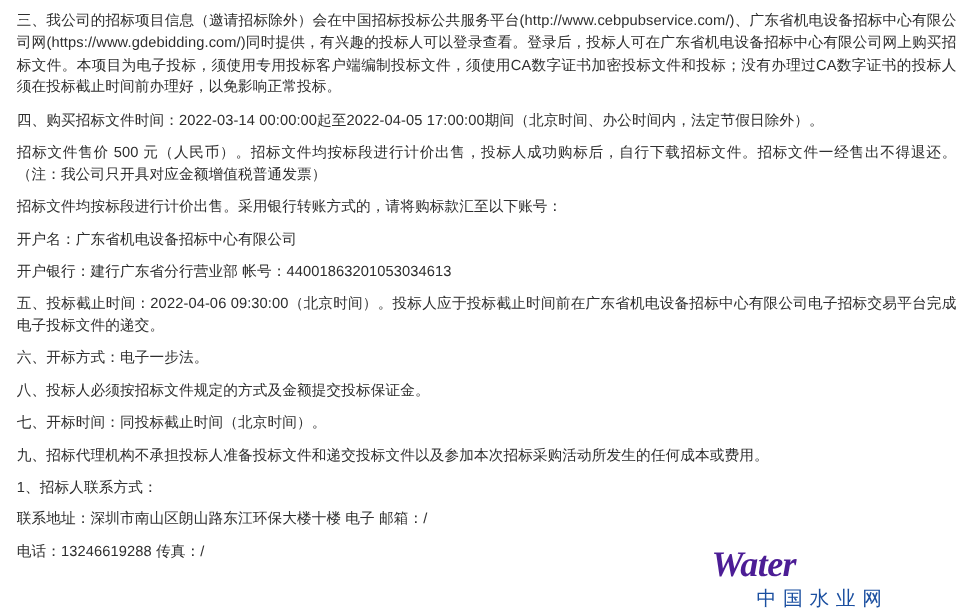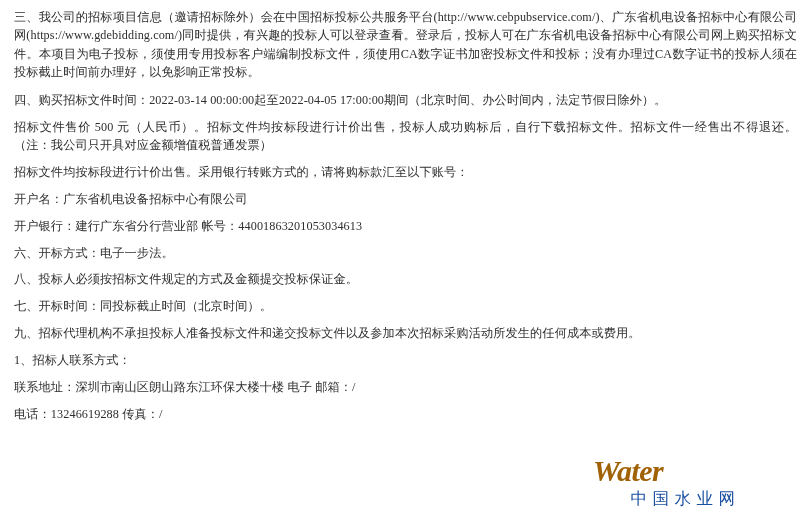--- a/index.html
+++ b/index.html
@@ -16,21 +16,20 @@
     position: relative;
   }
   #doc {
     position: absolute;
     left: 0;
     top: 0;
     width: 811px;
     height: 512px;
     padding: 8px 14px 0 14px;
     box-sizing: border-box;
-    font-family: Liberation Serif, serif;
   }
   .para {
     font-size: 12.2px;
     line-height: 18.4px;
     letter-spacing: 0.1px;
     margin: 0 0 8.5px 0;
     text-align: justify;
     color: #2e2e2e;
   }
   .block-top {
@@ -48,21 +47,21 @@
   .wm-row1 {
     display: flex;
     align-items: baseline;
     justify-content: flex-start;
     font-family: "Liberation Serif", serif;
     font-weight: bold;
     line-height: 1;
   }
   .wm-water {
     font-size: 30px;
-    color: #a16207;
+    color: #4c1d95;
     letter-spacing: -0.5px;
     font-style: italic;
   }
   .wm-num {
     font-size: 30px;
     color: #e8392b;
     letter-spacing: -0.5px;
     font-style: italic;
   }
   .wm-row2 {
@@ -79,20 +78,21 @@
 </head>
 <body>
 
 <div id="doc">
   <p class="para block-top">三、我公司的招标项目信息（邀请招标除外）会在中国招标投标公共服务平台(http://www.cebpubservice.com/)、广东省机电设备招标中心有限公司网(https://www.gdebidding.com/)同时提供，有兴趣的投标人可以登录查看。登录后，投标人可在广东省机电设备招标中心有限公司网上购买招标文件。本项目为电子投标，须使用专用投标客户端编制投标文件，须使用CA数字证书加密投标文件和投标；没有办理过CA数字证书的投标人须在投标截止时间前办理好，以免影响正常投标。</p>
   <p class="para">四、购买招标文件时间：2022-03-14 00:00:00起至2022-04-05 17:00:00期间（北京时间、办公时间内，法定节假日除外）。</p>
   <p class="para">招标文件售价 500 元（人民币）。招标文件均按标段进行计价出售，投标人成功购标后，自行下载招标文件。招标文件一经售出不得退还。（注：我公司只开具对应金额增值税普通发票）</p>
   <p class="para">招标文件均按标段进行计价出售。采用银行转账方式的，请将购标款汇至以下账号：</p>
   <p class="para">开户名：广东省机电设备招标中心有限公司</p>
   <p class="para">开户银行：建行广东省分行营业部 帐号：44001863201053034613</p>
+  <p class="para">五、投标截止时间：2022-04-06 09:30:00（北京时间）。投标人应于投标截止时间前在广东省机电设备招标中心有限公司电子招标交易平台完成电子投标文件的递交。</p>
   <p class="para">六、开标方式：电子一步法。</p>
   <p class="para">八、投标人必须按招标文件规定的方式及金额提交投标保证金。</p>
   <p class="para">七、开标时间：同投标截止时间（北京时间）。</p>
   <p class="para">九、招标代理机构不承担投标人准备投标文件和递交投标文件以及参加本次招标采购活动所发生的任何成本或费用。</p>
   <p class="para">1、招标人联系方式：</p>
   <p class="para">联系地址：深圳市南山区朗山路东江环保大楼十楼 电子 邮箱：/</p>
   <p class="para">电话：13246619288 传真：/</p>
 
 </div>
 

